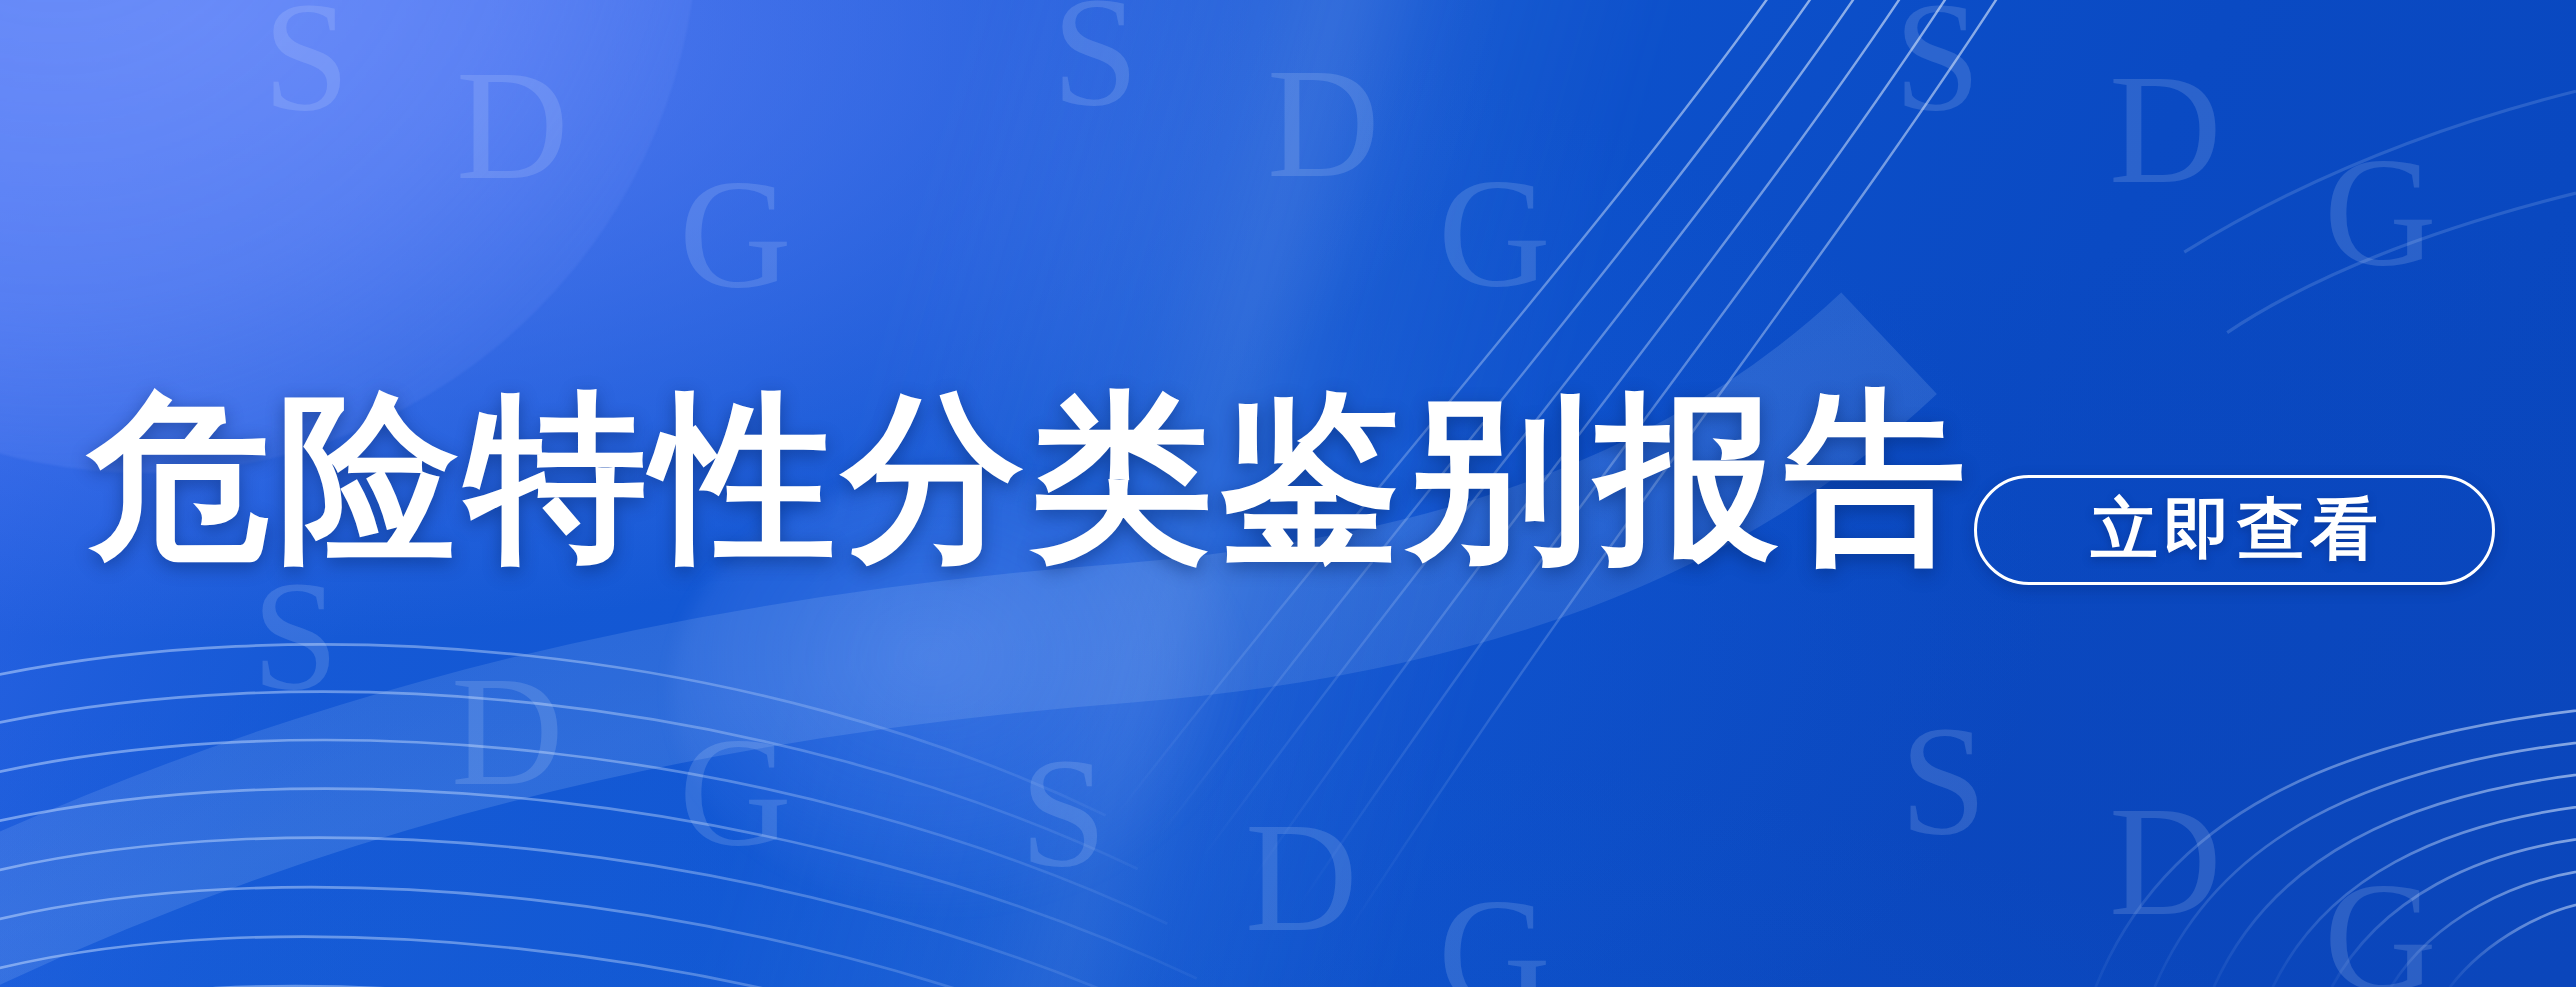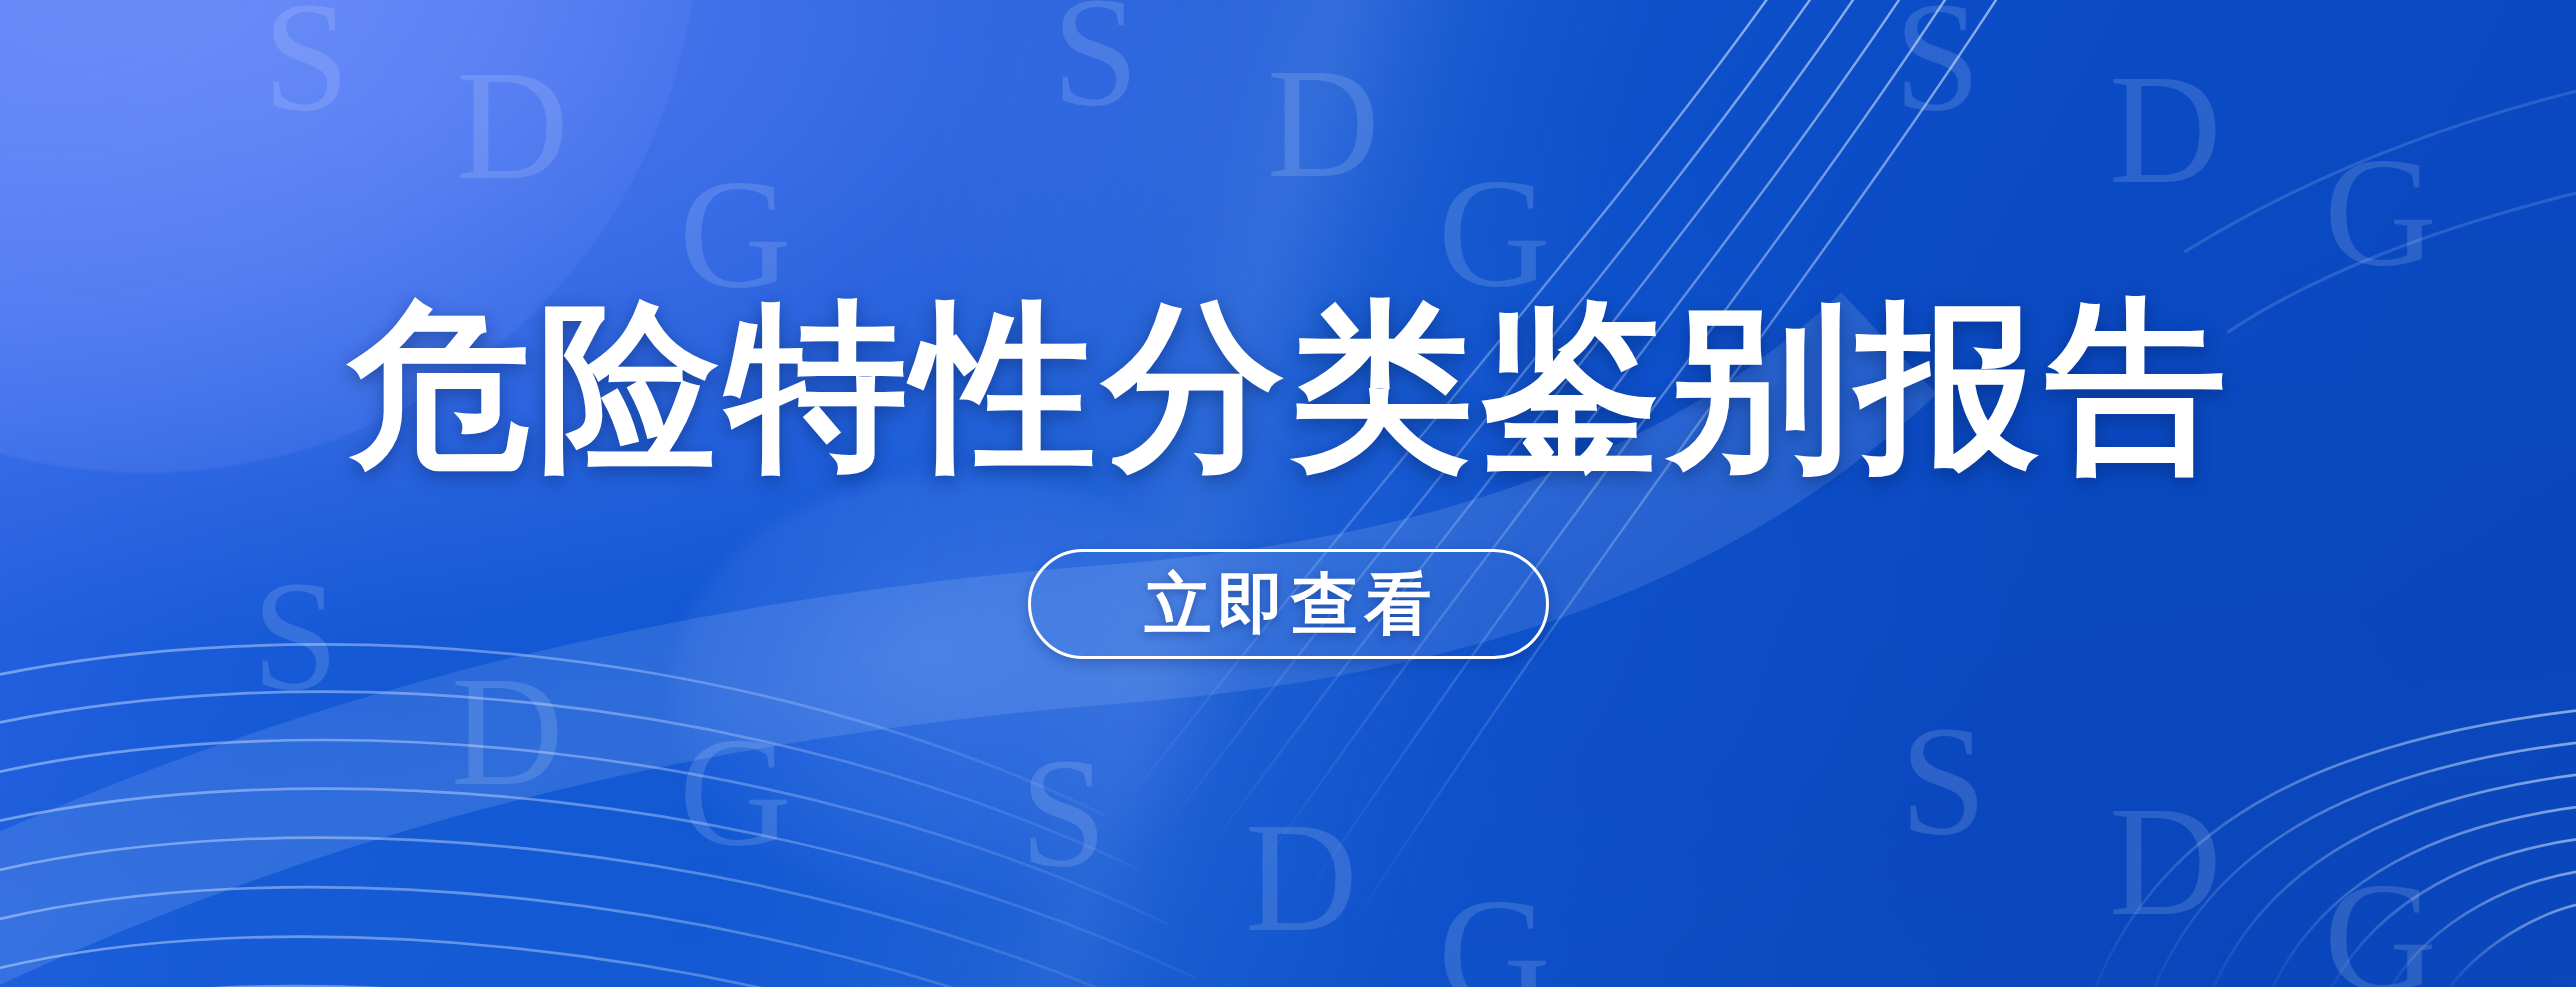--- a/index.html
+++ b/index.html
@@ -66,21 +66,21 @@
     font-family:"Liberation Serif","DejaVu Serif",serif;
     color:rgba(226,236,255,.155);
     line-height:1;
     user-select:none;
     white-space:nowrap;
   }
 
   
   #content{
     position:absolute; inset:0;
-    display:flex; flex-direction:column;
+    display:flex; flex-direction:row;
     align-items:center; justify-content:center;
   }
   #page-title{
     margin:0;
     color:#ffffff;
     font-family:"Liberation Sans","DejaVu Sans",sans-serif;
     font-weight:700;
     font-size:181px;
     line-height:1;
     letter-spacing:7.5px;

